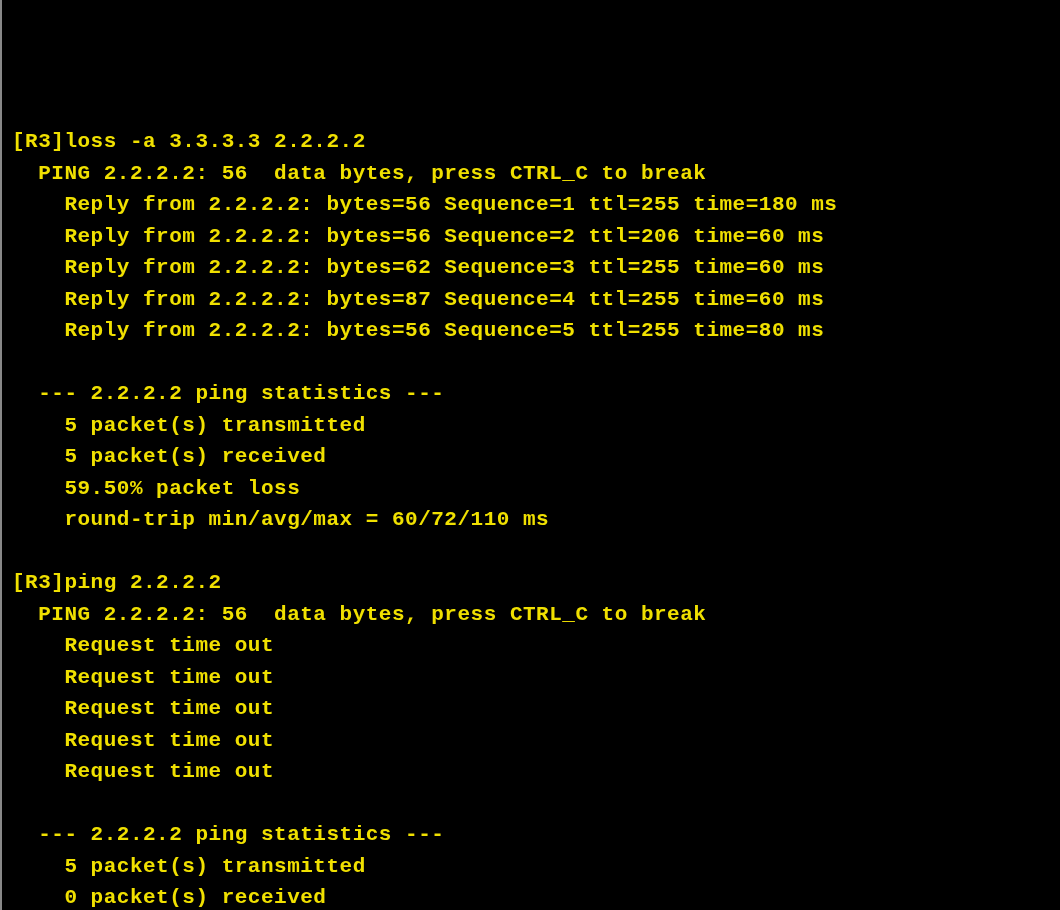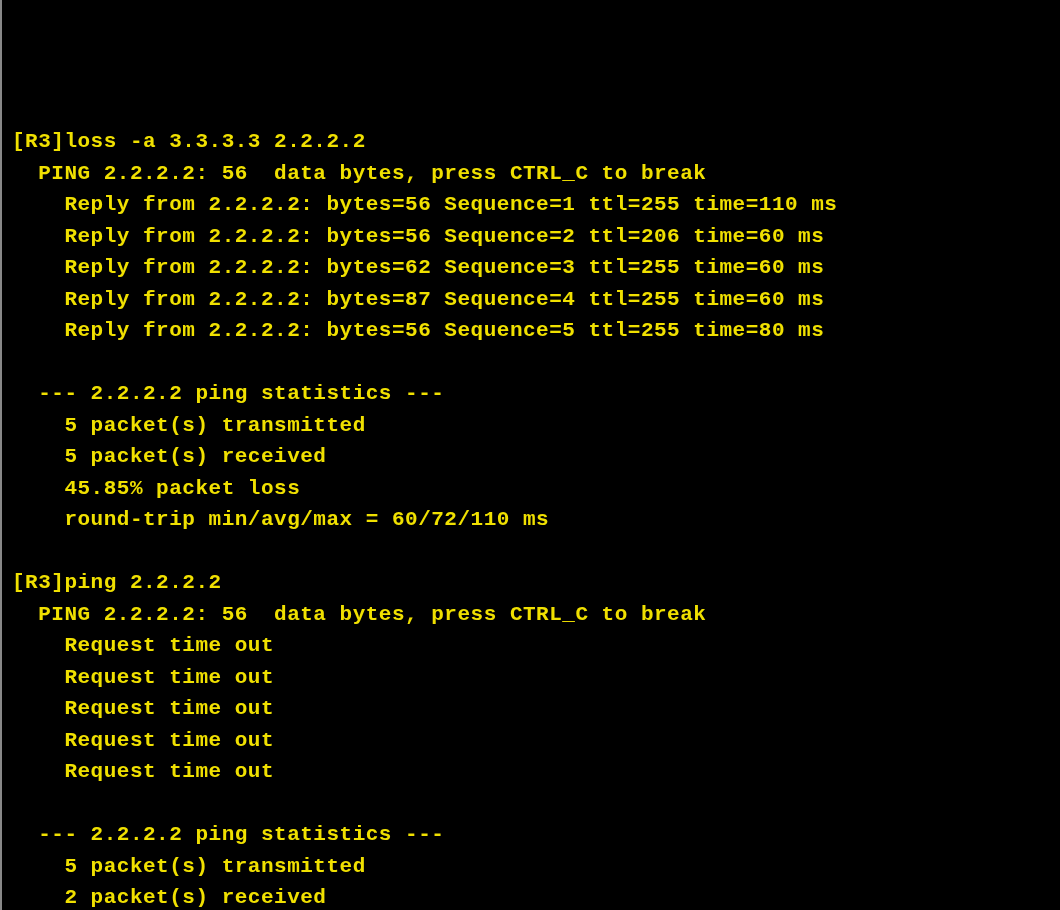--- a/index.html
+++ b/index.html
@@ -26,41 +26,41 @@
       letter-spacing: 0.5px;
     }
   </style>
 </head>
 <body>
 
 
 
 <div class="terminal"><span>[R3]loss -a 3.3.3.3 2.2.2.2</span>
 <span>  PING 2.2.2.2: 56  data bytes, press CTRL_C to break</span>
-<span>    Reply from 2.2.2.2: bytes=56 Sequence=1 ttl=255 time=110 ms</span>
+<span>    Reply from 2.2.2.2: bytes=56 Sequence=1 ttl=255 time=180 ms</span>
 <span>    Reply from 2.2.2.2: bytes=56 Sequence=2 ttl=206 time=60 ms</span>
 <span>    Reply from 2.2.2.2: bytes=62 Sequence=3 ttl=255 time=60 ms</span>
 <span>    Reply from 2.2.2.2: bytes=87 Sequence=4 ttl=255 time=60 ms</span>
 <span>    Reply from 2.2.2.2: bytes=56 Sequence=5 ttl=255 time=80 ms</span>
 <span></span>
 <span>  --- 2.2.2.2 ping statistics ---</span>
 <span>    5 packet(s) transmitted</span>
 <span>    5 packet(s) received</span>
-<span>    45.85% packet loss</span>
+<span>    59.50% packet loss</span>
 <span>    round-trip min/avg/max = 60/72/110 ms</span>
 <span></span>
 <span>[R3]ping 2.2.2.2</span>
 <span>  PING 2.2.2.2: 56  data bytes, press CTRL_C to break</span>
 <span>    Request time out</span>
 <span>    Request time out</span>
 <span>    Request time out</span>
 <span>    Request time out</span>
 <span>    Request time out</span>
 <span></span>
 <span>  --- 2.2.2.2 ping statistics ---</span>
 <span>    5 packet(s) transmitted</span>
-<span>    2 packet(s) received</span>
+<span>    0 packet(s) received</span>
 
 <span></span>
 </div>
 
 
 
 
 </body></html>

